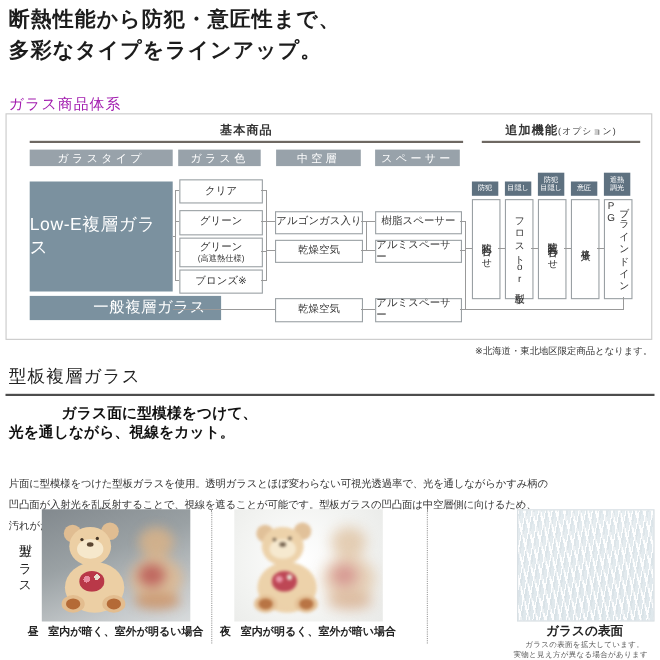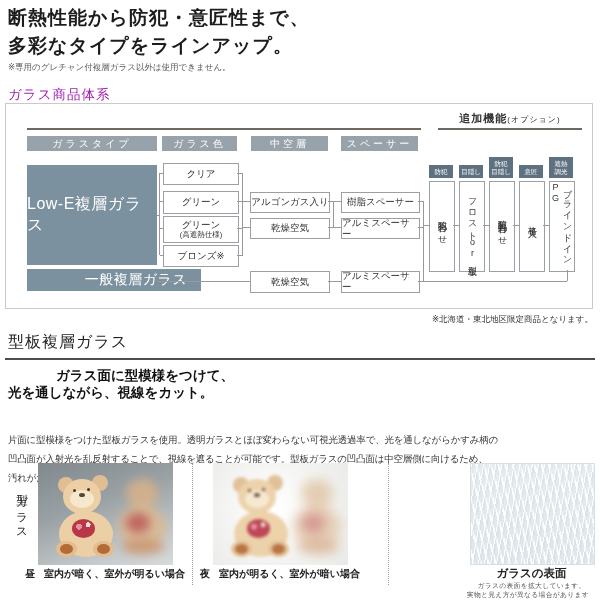--- a/index.html
+++ b/index.html
@@ -74,26 +74,26 @@
   .bg-night{filter:blur(6px);opacity:0.6;}
   svg.connectors{position:absolute;left:0;top:0;pointer-events:none;}
 </style>
 </head>
 <body>
 
 <div class="canvas">
 
   <div class="abs title" style="left:8px;top:5px;">断熱性能から防犯・意匠性まで、</div>
   <div class="abs title" style="left:8px;top:33px;">多彩なタイプをラインアップ。</div>
-  <div class="abs tiny-note" style="left:8px;top:62px;">※専用のグレチャン付複層ガラス以外は使用できません。</div>
 
   <div class="abs sec-title" style="left:8px;top:86px;">ガラス商品体系</div>
 
   <div class="abs diagram-box" style="left:5px;top:103px;width:586px;height:204px;"></div>
 
+  <div class="abs group-label" style="left:27px;top:111px;width:394px;">基本商品</div>
   <div class="abs group-rule" style="left:27px;top:128px;width:394px;"></div>
   <div class="abs group-label" style="left:438px;top:111px;width:144px;"><span>追加機能</span><span class="small">(オプション)</span></div>
   <div class="abs group-rule" style="left:438px;top:128px;width:144px;"></div>
 
   <div class="abs col-header" style="left:27px;top:136px;width:130px;height:15px;">ガラスタイプ</div>
   <div class="abs col-header" style="left:162px;top:136px;width:75px;height:15px;">ガラス色</div>
   <div class="abs col-header" style="left:251px;top:136px;width:77px;height:15px;">中空層</div>
   <div class="abs col-header" style="left:341px;top:136px;width:77px;height:15px;">スペーサー</div>
 
   <div class="abs slate-box" style="left:27px;top:165px;width:130px;height:100px;font-size:16px;">Low-E複層ガラス</div>

